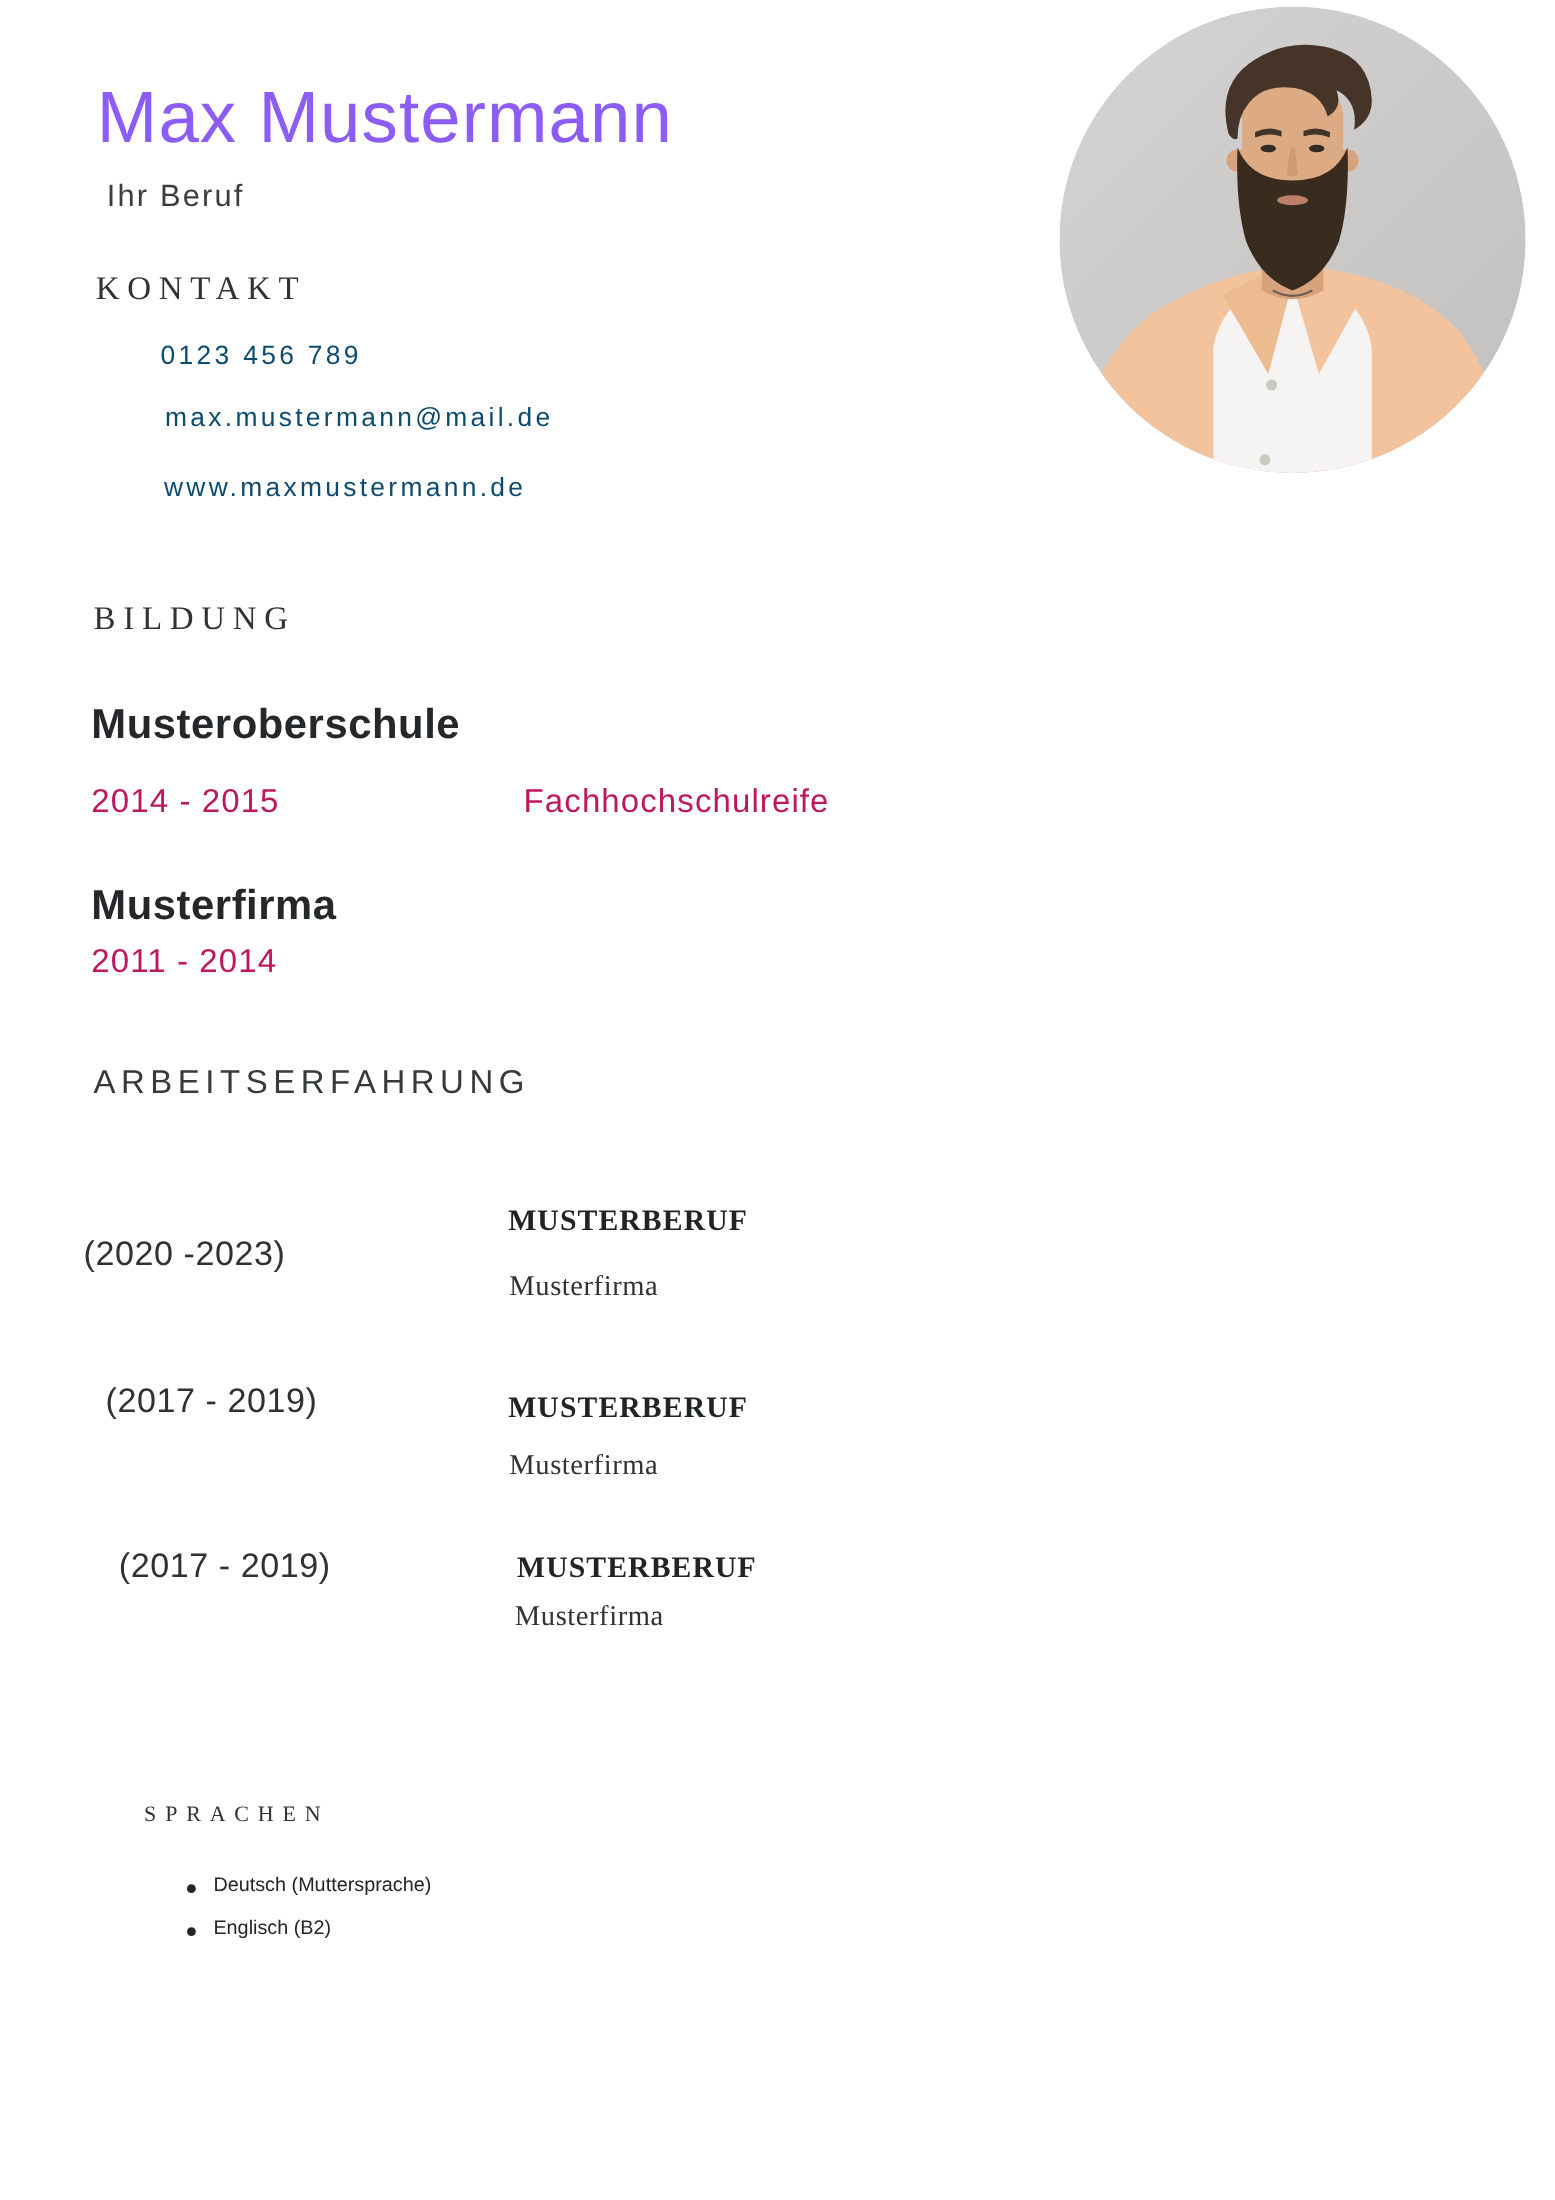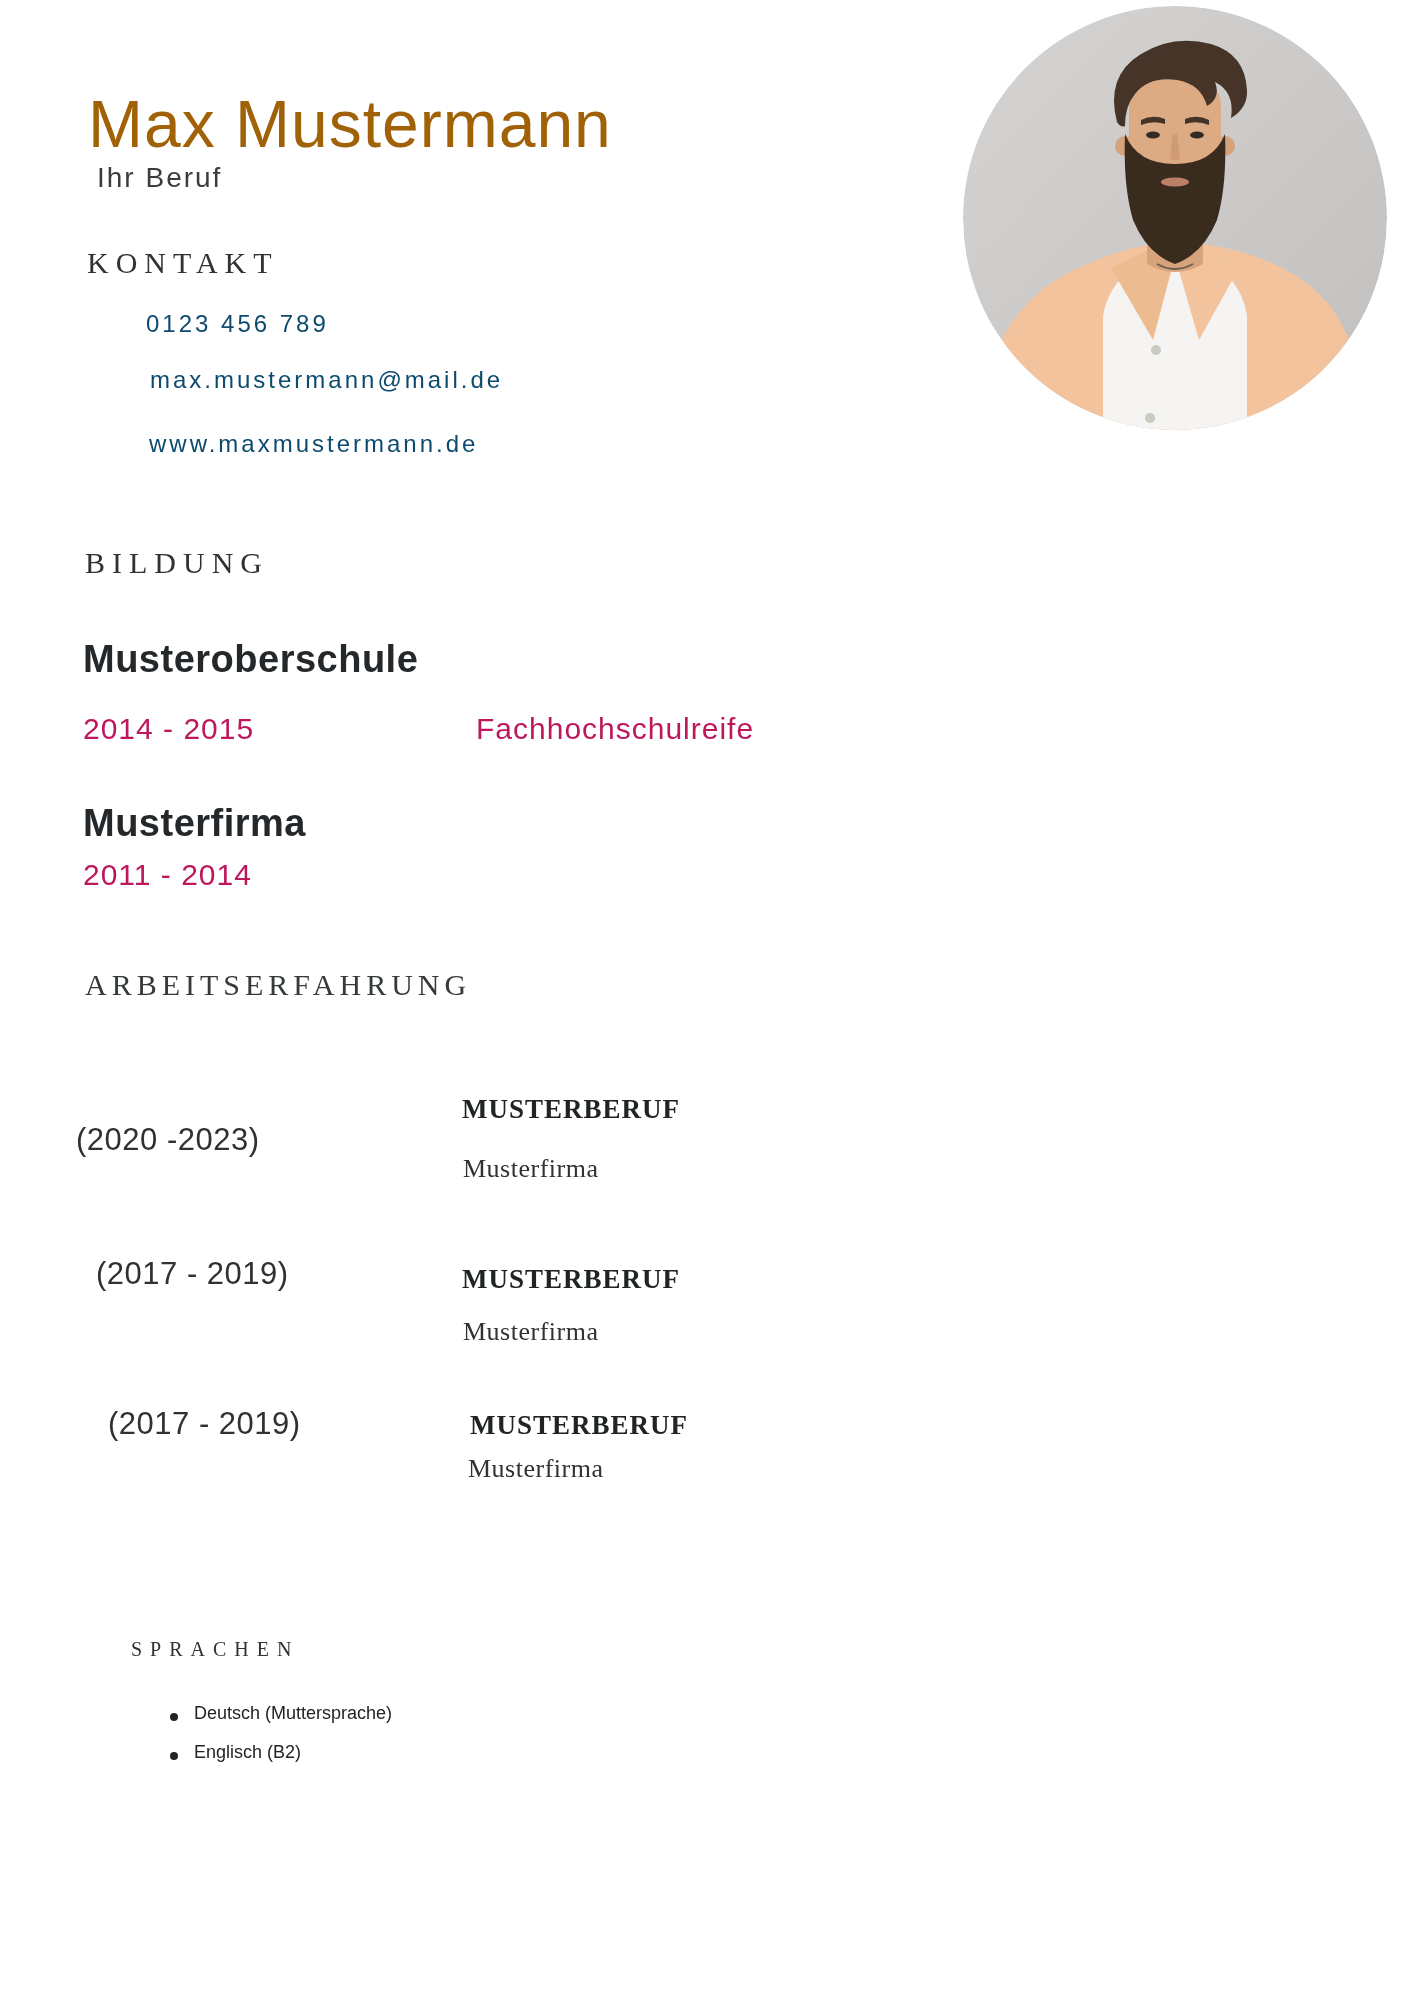--- a/index.html
+++ b/index.html
@@ -16,21 +16,21 @@
     --photo-tee:#f5f4f2;
   }
   html,body{margin:0;padding:0;background:#fff;}
   .page{
     position:relative;width:1414px;height:2000px;background:#ffffff;
     font-family:"Liberation Sans",sans-serif;color:var(--text-primary);
     overflow:hidden;
   }
   .abs{position:absolute;white-space:nowrap;}
 
-  .name{left:88px;top:86px;font-size:66px;font-weight:500;letter-spacing:1px;color:#a16207;}
+  .name{left:88px;top:68px;font-size:66px;font-weight:500;letter-spacing:1px;color:#8b5cf6;}
   .role{left:97px;top:162px;font-size:28px;letter-spacing:2px;color:#3c3c3c;}
 
   .serif-header{font-family:"Liberation Serif",serif;font-weight:400;letter-spacing:7px;color:var(--heading);}
   .hdr-kontakt{left:87px;top:246px;font-size:30px;}
   .hdr-bildung{left:85px;top:546px;font-size:30px;}
   .hdr-sprachen{left:131px;top:1638px;font-size:20px;letter-spacing:8px;}
 
   .contact-line{font-size:24px;letter-spacing:3px;color:#0c4a6e;margin-left:44px;}
   .c-phone{left:102px;top:310px;}
   .c-email{left:106px;top:366px;}
@@ -38,21 +38,21 @@
 
   .edu-inst{font-size:38px;font-weight:700;color:#24282a;letter-spacing:0.5px;}
   .edu-row{font-size:30px;color:#be185d;letter-spacing:1px;}
   .e0-inst{left:83px;top:638px;}
   .e0-period{left:83px;top:712px;}
   .e0-degree{left:476px;top:712px;}
   .e1-inst{left:83px;top:802px;}
   .e1-period{left:83px;top:858px;}
   .e1-degree{left:466px;top:858px;}
 
-  .hdr-arbeit{left:85px;top:968px;font-size:30px;letter-spacing:5px;color:#353a3a;font-family:Liberation Serif, serif;}
+  .hdr-arbeit{left:85px;top:968px;font-size:30px;letter-spacing:5px;color:#353a3a;}
 
   .work-date{font-size:31px;color:#2e3234;letter-spacing:0.5px;}
   .work-role{font-family:"Liberation Serif",serif;font-weight:700;font-size:27px;letter-spacing:1px;color:#202425;}
   .work-co{font-family:"Liberation Serif",serif;font-size:26px;color:#2f3334;letter-spacing:0.5px;}
   .w0-date{left:76px;top:1090px;margin-top:32px;}  .w0-role{left:462px;top:1094px;}  .w0-co{left:463px;top:1154px;}
   .w1-date{left:96px;top:1256px;}  .w1-role{left:462px;top:1264px;}  .w1-co{left:463px;top:1317px;}
   .w2-date{left:108px;top:1406px;} .w2-role{left:470px;top:1410px;}  .w2-co{left:468px;top:1454px;}
 
   .lang-list{left:168px;top:1702px;margin:0;padding:0;list-style:none;}
   .lang-list li{

